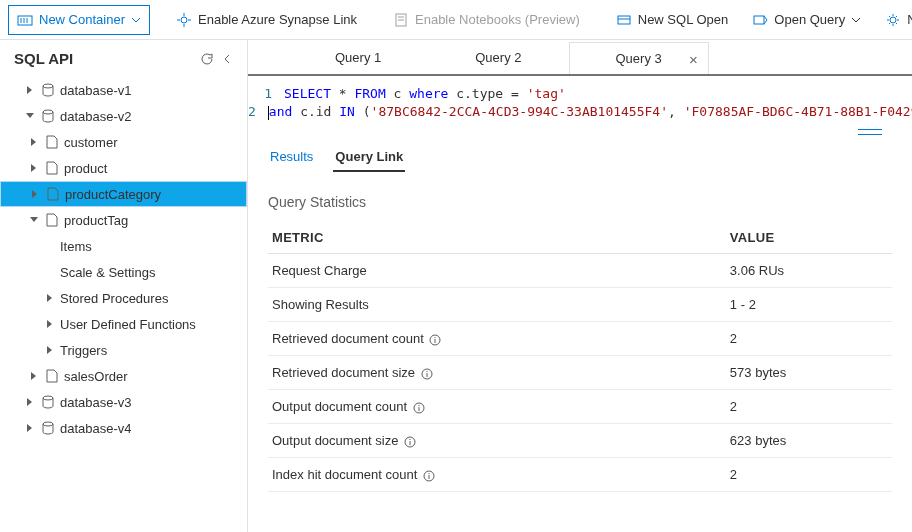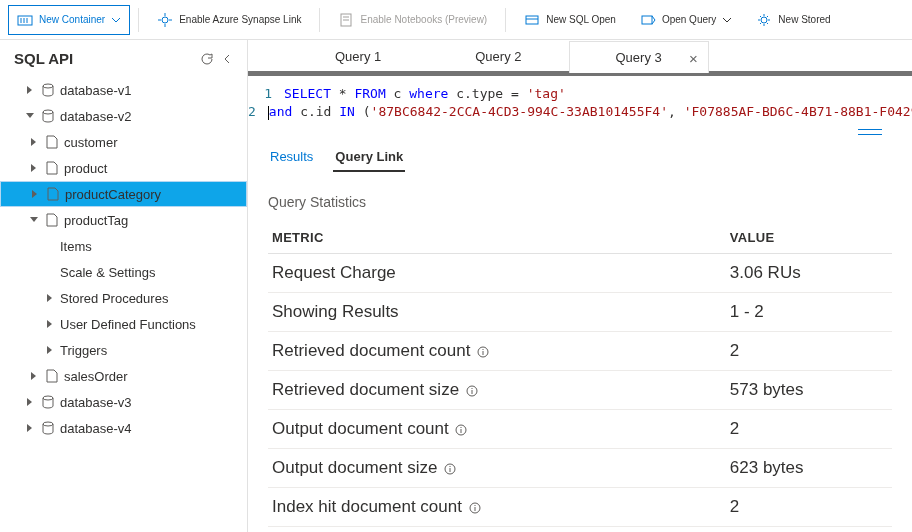--- a/index.html
+++ b/index.html
@@ -1,59 +1,59 @@
 <!DOCTYPE html>
 <html><head>
 <meta charset="utf-8">
 <style>
 * { box-sizing: border-box; margin: 0; padding: 0; }
 body { font-family: "Segoe UI", Arial, sans-serif; font-size: 13px; color: #323130; background: #fff; width: 912px; height: 532px; overflow: hidden; }
 .toolbar { display: flex; align-items: center; height: 40px; border-bottom: 1px solid #e1e1e1; padding: 0 8px; gap: 4px; }
-.tb-btn { display: flex; align-items: center; gap: 6px; padding: 0 10px; height: 40px; cursor: pointer; color: #323130; font-size: 10px; white-space: nowrap; }
+.tb-btn { display: flex; align-items: center; gap: 6px; padding: 0 10px; height: 40px; cursor: pointer; color: #323130; font-size: 13px; white-space: nowrap; }
 .tb-btn.primary { border: 1px solid #0078d4; color: #0078d4; height: 30px; padding: 0 8px; margin: 5px 0; }
 .tb-btn.disabled { color: #a19f9d; }
 .tb-icon { width: 16px; height: 16px; display: inline-block; }
 .tb-sep { width: 1px; height: 24px; background: #e1e1e1; margin: 0 4px; }
 .chev { width: 10px; height: 10px; }
 .layout { display: flex; height: calc(100% - 40px); }
 .sidebar { width: 248px; border-right: 1px solid #e1e1e1; overflow: auto; }
 .sb-head { display: flex; align-items: center; justify-content: space-between; padding: 10px 14px; font-size: 15px; font-weight: 600; }
 .sb-head-icons { display: flex; gap: 8px; align-items: center; }
 .tree { padding: 0 0 10px 0; }
 .tree-row { display: flex; align-items: center; height: 26px; padding: 0 8px; cursor: pointer; gap: 4px; }
 .tree-row.selected { background: #0ea5e9; border: 1px solid #b3d7f2; }
 .tree-row .caret { width: 12px; display: flex; justify-content: center; }
 .tree-row .icon { width: 16px; height: 16px; display: flex; align-items: center; justify-content: center; }
 .tree-row .label { flex: 1; white-space: nowrap; overflow: hidden; text-overflow: ellipsis; }
 .ind-1 { padding-left: 24px; }
 .ind-2 { padding-left: 28px; }
 .ind-3 { padding-left: 44px; }
 .ind-4 { padding-left: 60px; }
 .main { flex: 1; display: flex; flex-direction: column; overflow: hidden; }
-.tabs { display: flex; align-items: center; height: 36px; border-bottom: 5px solid #737373; padding: 0 40px; gap: 0; }
+.tabs { display: flex; align-items: center; height: 36px; border-bottom: 2px solid #737373; padding: 0 40px; gap: 0; }
 .tab { padding: 8px 46px; font-size: 13px; cursor: pointer; position: relative; border: 1px solid transparent; border-bottom: none; }
 .tab.active { border-color: #e1e1e1; background: #fff; top: 1px; }
 .tab .close { margin-left: 40px; color: #666; font-size: 15px; position: absolute; right: 10px; top: 8px; }
 .editor { padding: 9px 0 4px 0; font-family: Consolas, monospace; font-size: 13px; line-height: 18px; }
 .editor-row { display: flex; }
 .lineno { width: 36px; text-align: right; color: #237893; padding-right: 12px; user-select: none; }
 .code { flex: 1; white-space: pre; }
 .kw { color: #0000ff; }
 .cursor-line::before{content:""; display:inline-block; width:1px; height:14px; background:#000; vertical-align:middle; margin-right:0;}
 .str { color: #a31515; }
 .divider-grab { height: 14px; display: flex; justify-content: flex-end; padding-right: 30px; align-items: center; }
 .grab-lines { width: 24px; height: 6px; border-top: 1px solid #0078d4; border-bottom: 1px solid #0078d4; cursor: row-resize; }
 .subtabs { display: flex; gap: 18px; padding: 4px 20px 0 20px; }
 .subtab { padding: 6px 2px; cursor: pointer; font-size: 13px; }
 .subtab.active { border-bottom: 2px solid #323130; font-weight: 600; }
 .stats-wrap { padding: 22px 20px 0 20px; overflow: auto; flex: 1; }
 .stats-title { color: #605e5c; font-size: 14px; margin-bottom: 12px; }
 .stats-table { width: 100%; border-collapse: collapse; }
 .stats-table th { text-align: left; font-size: 13px; font-weight: 600; color: #323130; padding: 8px 4px; border-bottom: 1px solid #e1e1e1; letter-spacing: 0.3px; }
-.stats-table td { padding: 9px 4px; border-bottom: 1px solid #edebe9; font-size: 17px; }
+.stats-table td { padding: 9px 4px; border-bottom: 1px solid #edebe9; font-size: 13px; }
 .info-icon { width: 12px; height: 12px; vertical-align: middle; margin-left: 2px; }
 </style>
 </head>
 <body>
 
 <div class="toolbar">
   <div class="tb-btn primary">
     <svg class="tb-icon" viewBox="0 0 16 16">
         <rect x="1" y="4" width="14" height="9" fill="none" stroke="#0078d4"></rect>
         <path d="M4 6v5M7 6v5M10 6v5" stroke="#0078d4"></path>

